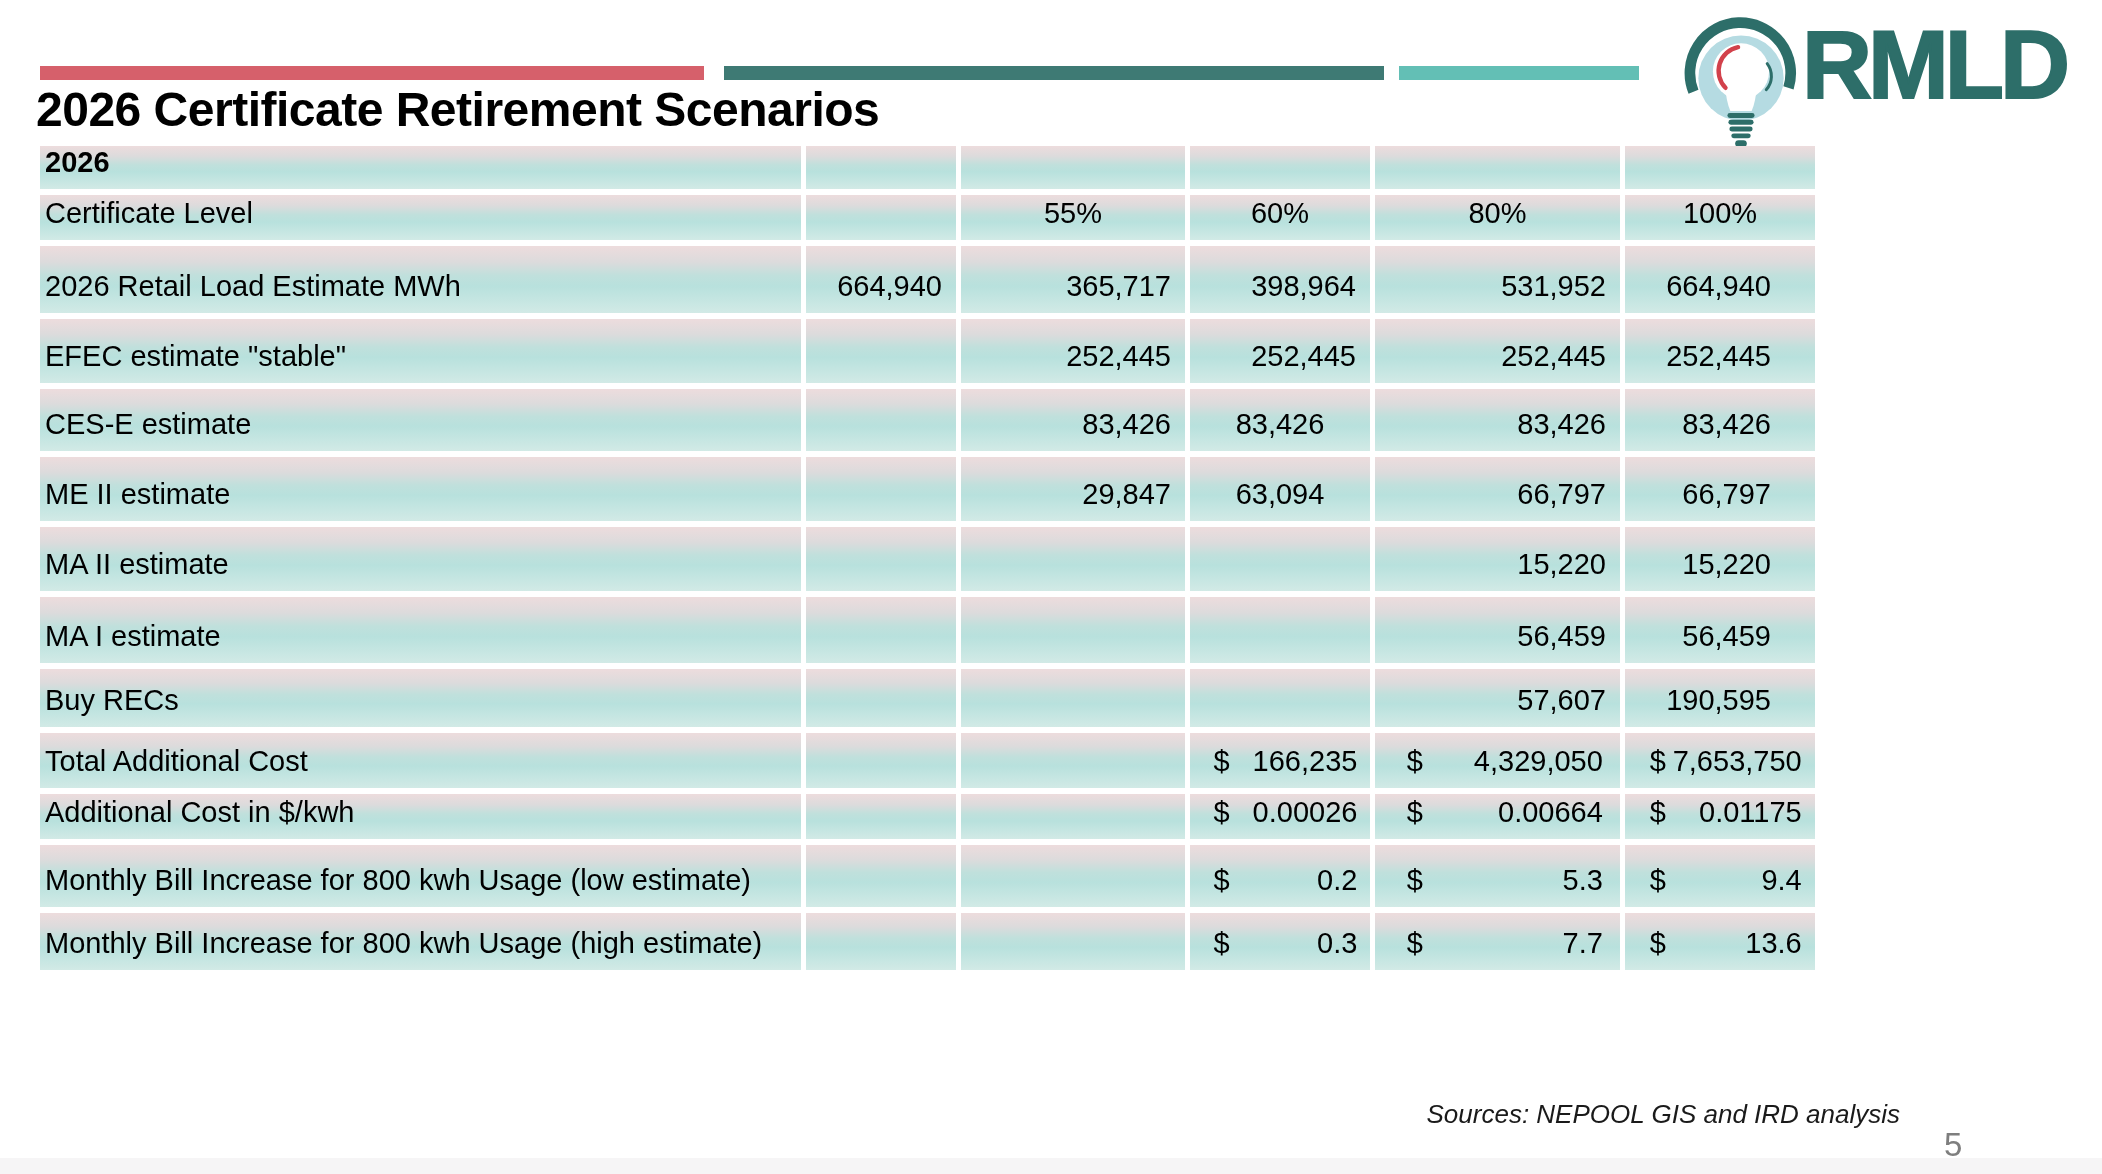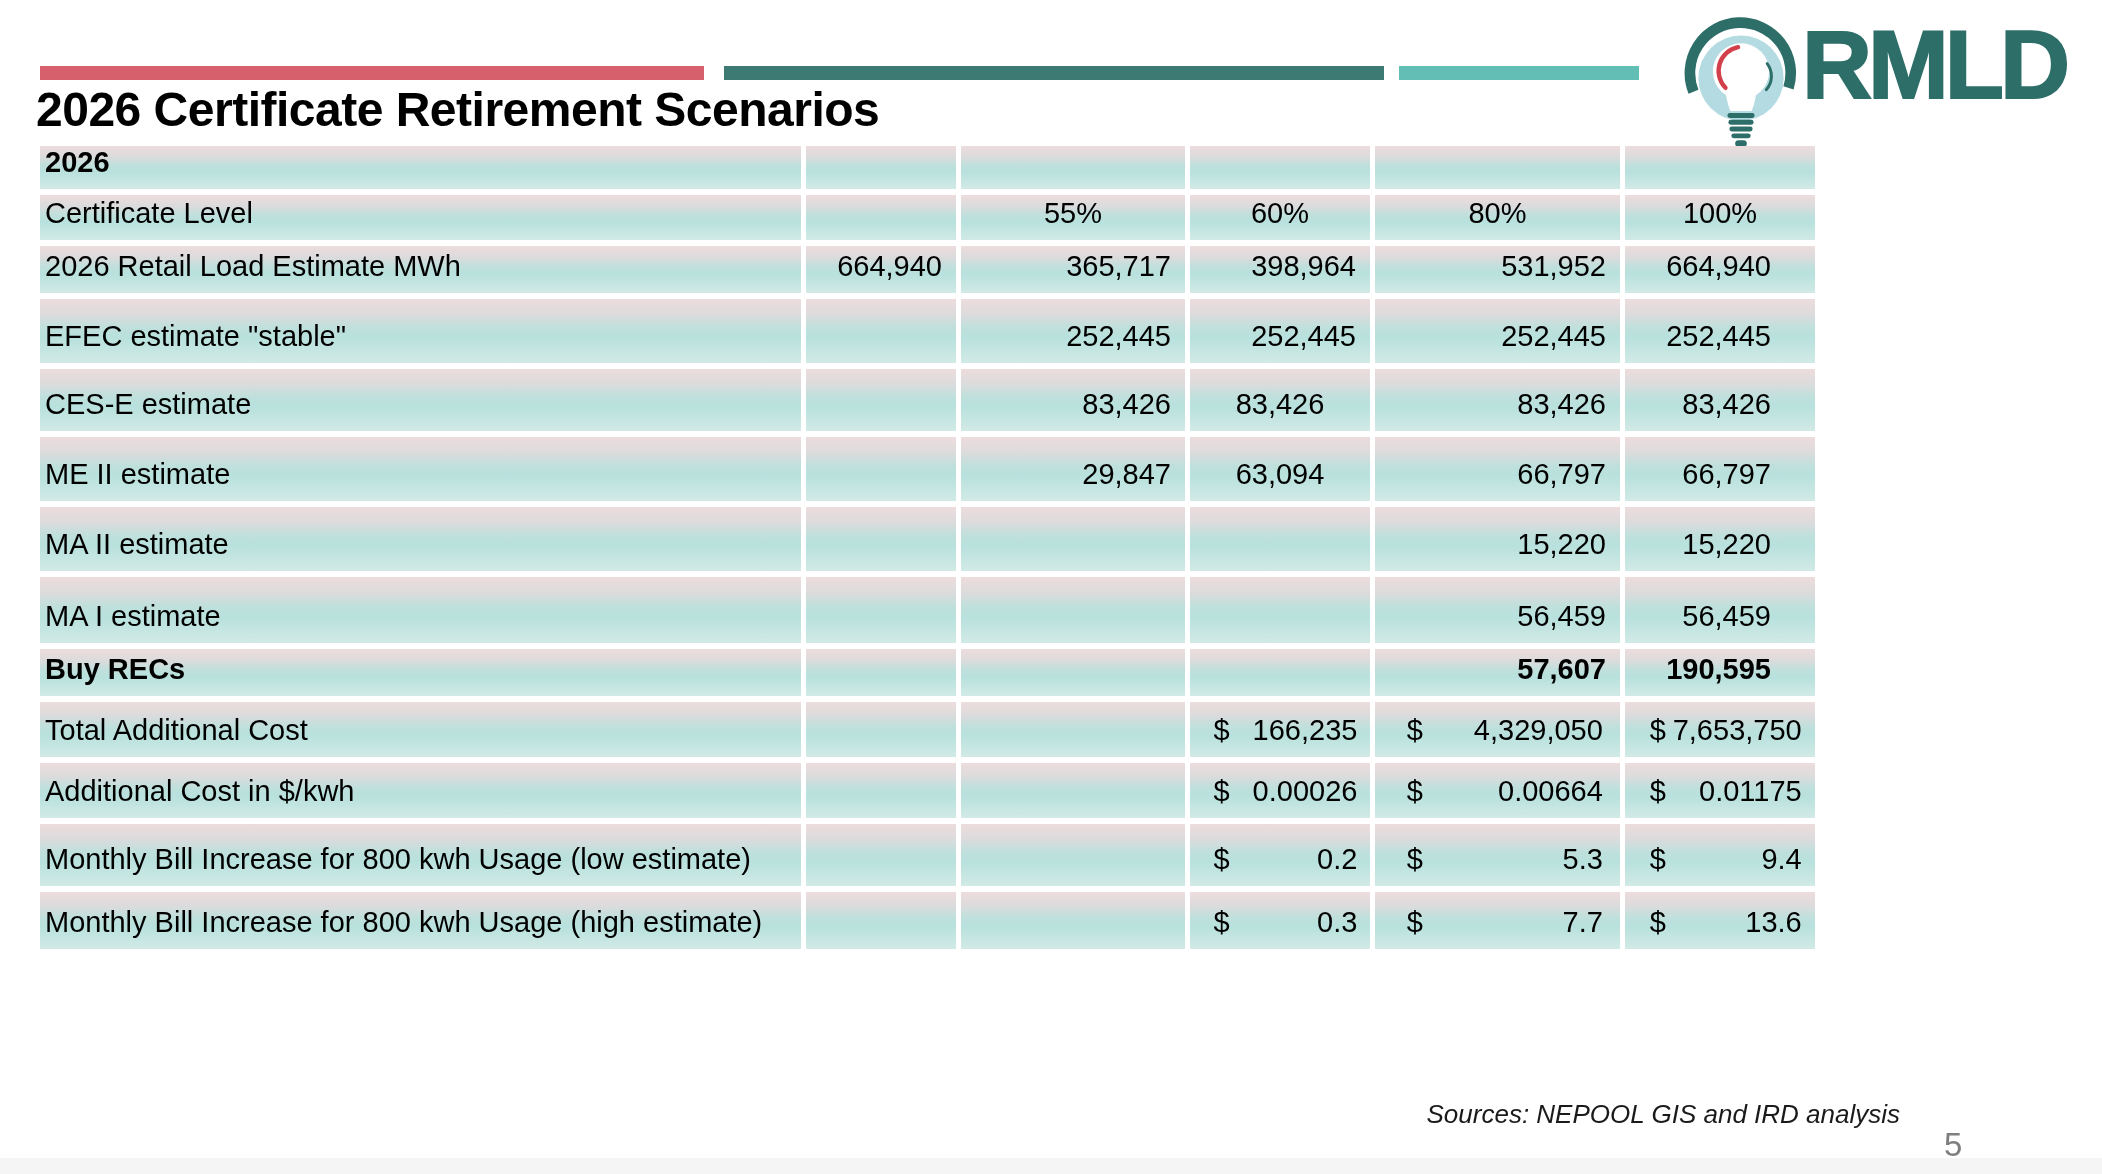--- a/index.html
+++ b/index.html
@@ -115,21 +115,21 @@
           <td class="num"></td>
         </tr>
         <tr style="height: 51px;">
           <td class="lbl">Certificate Level</td>
           <td class="num"></td>
           <td class="ctr">55%</td>
           <td class="ctr">60%</td>
           <td class="ctr">80%</td>
           <td class="ctr">100%</td>
         </tr>
-        <tr style="height: 53px;">
+        <tr style="height: 73px;">
           <td class="lbl">2026 Retail Load Estimate MWh</td>
           <td class="num">664,940</td>
           <td class="num">365,717</td>
           <td class="num">398,964</td>
           <td class="num">531,952</td>
           <td class="num">664,940</td>
         </tr>
         <tr style="height: 70px;">
           <td class="lbl">EFEC estimate "stable"</td>
           <td class="num"></td>
@@ -163,21 +163,21 @@
           <td class="num">15,220</td>
         </tr>
         <tr style="height: 72px;">
           <td class="lbl">MA I estimate</td>
           <td class="num"></td>
           <td class="num"></td>
           <td class="num"></td>
           <td class="num">56,459</td>
           <td class="num">56,459</td>
         </tr>
-        <tr style="height: 53px; font-weight: bold;">
+        <tr style="height: 64px;">
           <td class="lbl">Buy RECs</td>
           <td class="num"></td>
           <td class="num"></td>
           <td class="num"></td>
           <td class="num">57,607</td>
           <td class="num">190,595</td>
         </tr>
         <tr style="height: 61px; padding-left: 32px;">
           <td class="lbl">Total Additional Cost</td>
           <td class="num"></td>
@@ -194,21 +194,21 @@
               <span>4,329,050</span>
             </div>
           </td>
           <td class="money">
             <div class="mwrap">
               <span>$</span>
               <span>7,653,750</span>
             </div>
           </td>
         </tr>
-        <tr style="height: 61px;">
+        <tr style="height: 51px;">
           <td class="lbl">Additional Cost in $/kwh</td>
           <td class="num"></td>
           <td class="num"></td>
           <td class="money">
             <div class="mwrap">
               <span>$</span>
               <span>0.00026</span>
             </div>
           </td>
           <td class="money">

